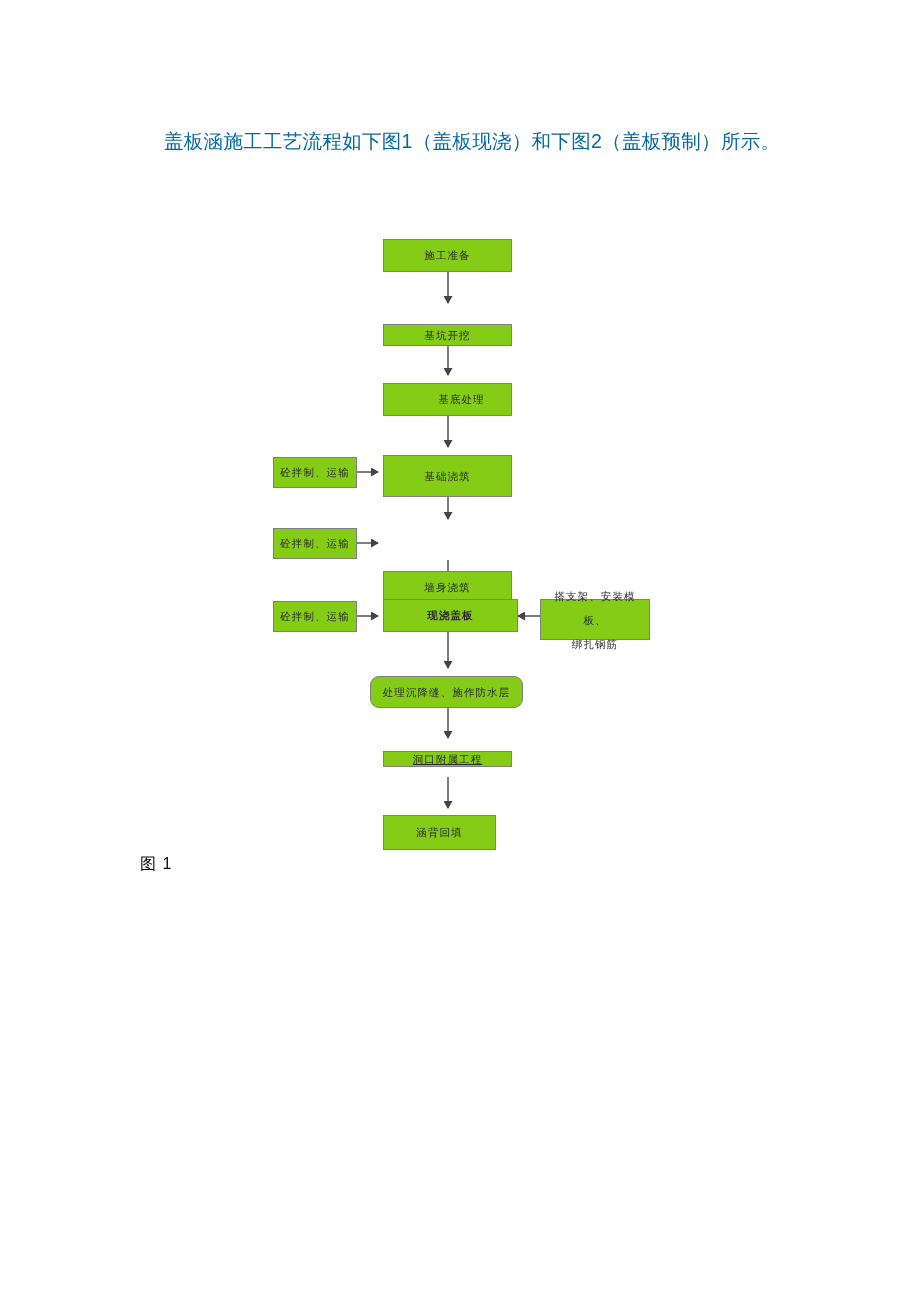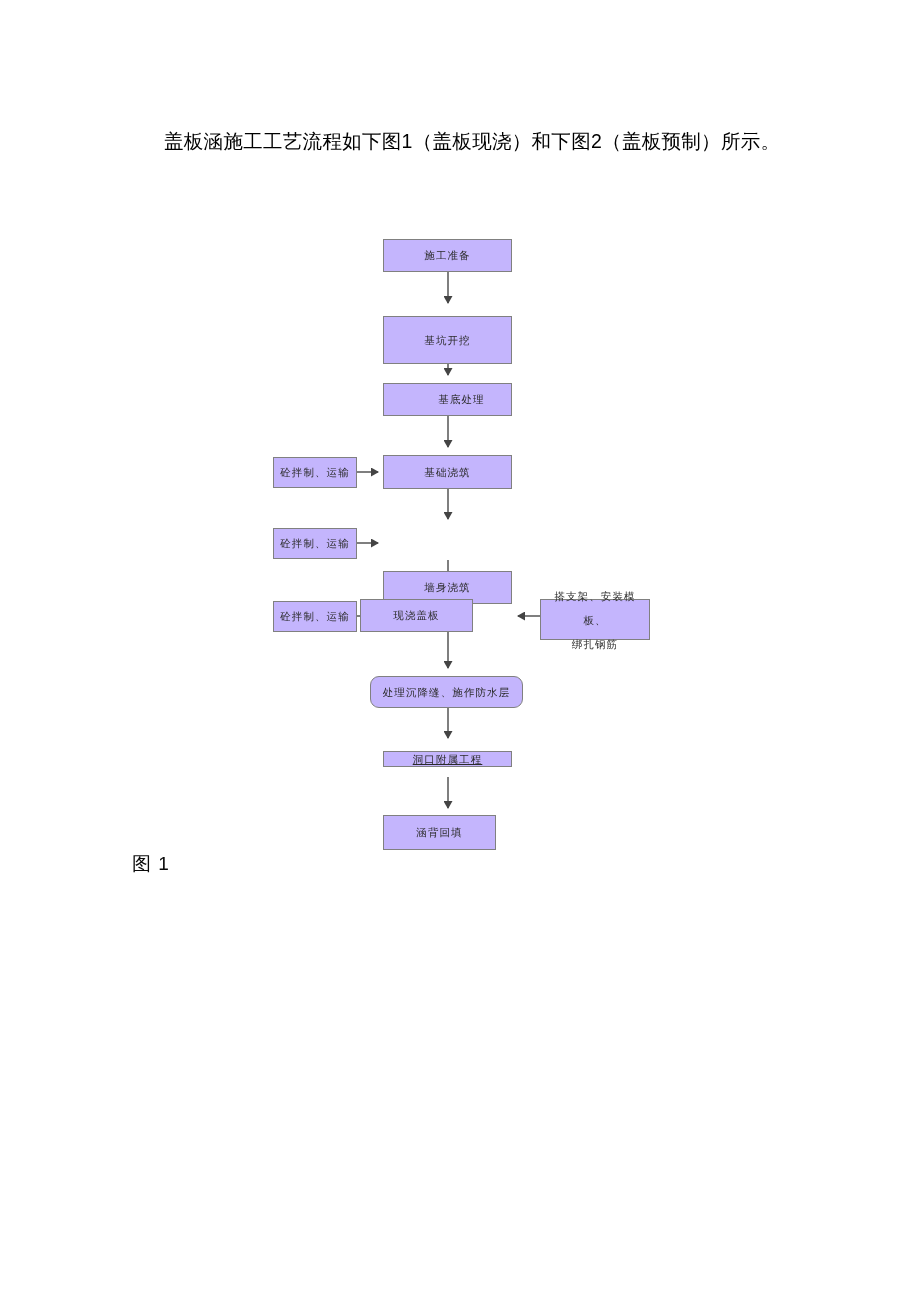--- a/index.html
+++ b/index.html
@@ -18,31 +18,31 @@
 
   
   #doc-paragraph {
     position: absolute;
     left: 128px;
     top: 118px;
     width: 664px;
     font-size: 19.5px;
     line-height: 46px;
     letter-spacing: 0.3px;
-    color: #000000;
+    color: #0369a1;
     text-indent: 36px;
     text-align: justify;
   }
 
   
   #figure-caption {
     position: absolute;
-    left: 132px;
+    left: 140px;
     top: 849px;
-    font-size: 19px;
+    font-size: 16px;
     line-height: 30px;
     letter-spacing: 1px;
     color: #0a0a0a;
   }
 
   
   #flowchart {
     position: absolute;
     left: 0;
     top: 0;
@@ -52,21 +52,21 @@
   #flowchart svg {
     display: block;
     width: 920px;
     height: 1301px;
   }
 
   
   .node {
     position: absolute;
     box-sizing: border-box;
-    background: #c4b5fd;
+    background: #84cc16;
     border: 1.4px solid #808080;
     display: flex;
     align-items: center;
     justify-content: center;
     text-align: center;
     font-family: "Liberation Sans", "DejaVu Sans", sans-serif;
     font-size: 10.5px;
     letter-spacing: 1.1px;
     color: #2b2b2b;
     line-height: 15px;
@@ -112,37 +112,37 @@
       <line x1="357" y1="616" x2="378" y2="616" marker-end="url(#arrow-right)"></line>
 
       <line x1="540" y1="616" x2="518" y2="616" marker-end="url(#arrow-left)"></line>
     </g>
   </svg>
 
   <div class="node" style="left:383px; top:239px; width:129px; height:33px;">
     <span>施工准备</span>
   </div>
 
-  <div class="node" style="left:383px; top:316px; width:129px; height:48px;">
+  <div class="node" style="left:383px; top:324px; width:129px; height:22px;">
     <span>基坑开挖</span>
   </div>
 
   <div class="node" style="left:383px; top:383px; width:129px; height:33px;padding-left:31px;">
     <span>基底处理</span>
   </div>
 
-  <div class="node" style="left:383px; top:455px; width:129px; height:34px;">
+  <div class="node" style="left:383px; top:455px; width:129px; height:42px;">
     <span>基础浇筑</span>
   </div>
 
   <div class="node" style="left:383px; top:527px; width:129px; height:33px;margin-top:44px;">
     <span>墙身浇筑</span>
   </div>
 
-  <div class="node" style="left:360px; top:599px; width:113px; height:33px;">
+  <div class="node" style="left:383px; top:599px; width:135px; height:33px;font-weight:bold;">
     <span>现浇盖板</span>
   </div>
 
   <div class="node" style="left:370px; top:676px; width:153px; height:32px;border-radius:9px;">
     <span>处理沉降缝、施作防水层</span>
   </div>
 
   <div class="node" style="left:383px; top:751px; width:129px; height:16px;text-decoration:underline;">
     <span>洞口附属工程</span>
   </div>

